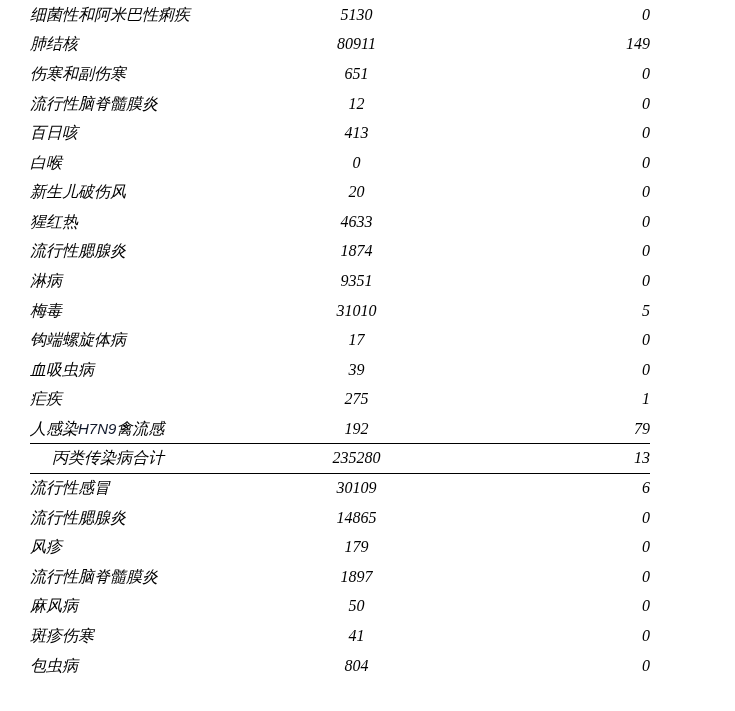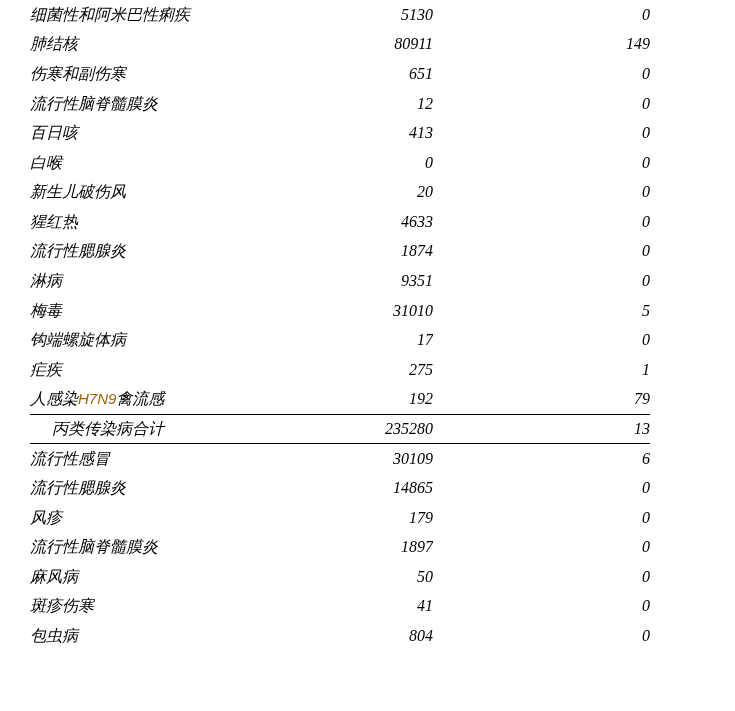--- a/index.html
+++ b/index.html
@@ -39,37 +39,37 @@
     white-space: nowrap;
     overflow: hidden;
   }
   td.name {
     width: 250px;
     padding-left: 40px;
     text-align: left;
   }
   td.cases {
     width: 153px;
-    text-align: right;
+    text-align: center;
   }
   td.deaths {
     width: 217px;
     text-align: right;
     padding-right: 5px;
   }
   tr.summary td {
     border-top: 1.5px solid #000000;
     border-bottom: 1.5px solid #000000;
   }
   tr.summary td.name {
     padding-left: 22px;
   }
   .latin {
     font-family: "Liberation Sans", "DejaVu Sans", sans-serif;
-    color: #a16207;
+    color: #0f172a;
     font-size: 15px;
   }
 </style>
 </head>
 <body>
 
 <div class="table-wrap">
   <table class="disease-table">
     <tbody>
         <tr>
@@ -126,20 +126,25 @@
           <td class="name">梅毒</td>
           <td class="cases">31010</td>
           <td class="deaths">5</td>
         </tr>
         <tr>
           <td class="name">钩端螺旋体病</td>
           <td class="cases">17</td>
           <td class="deaths">0</td>
         </tr>
         <tr>
+          <td class="name">血吸虫病</td>
+          <td class="cases">39</td>
+          <td class="deaths">0</td>
+        </tr>
+        <tr>
           <td class="name">疟疾</td>
           <td class="cases">275</td>
           <td class="deaths">1</td>
         </tr>
         <tr>
           <td class="name"><span>人感染</span><span class="latin">H7N9</span><span>禽流感</span></td>
           <td class="cases">192</td>
           <td class="deaths">79</td>
         </tr>
         <tr class="summary">

